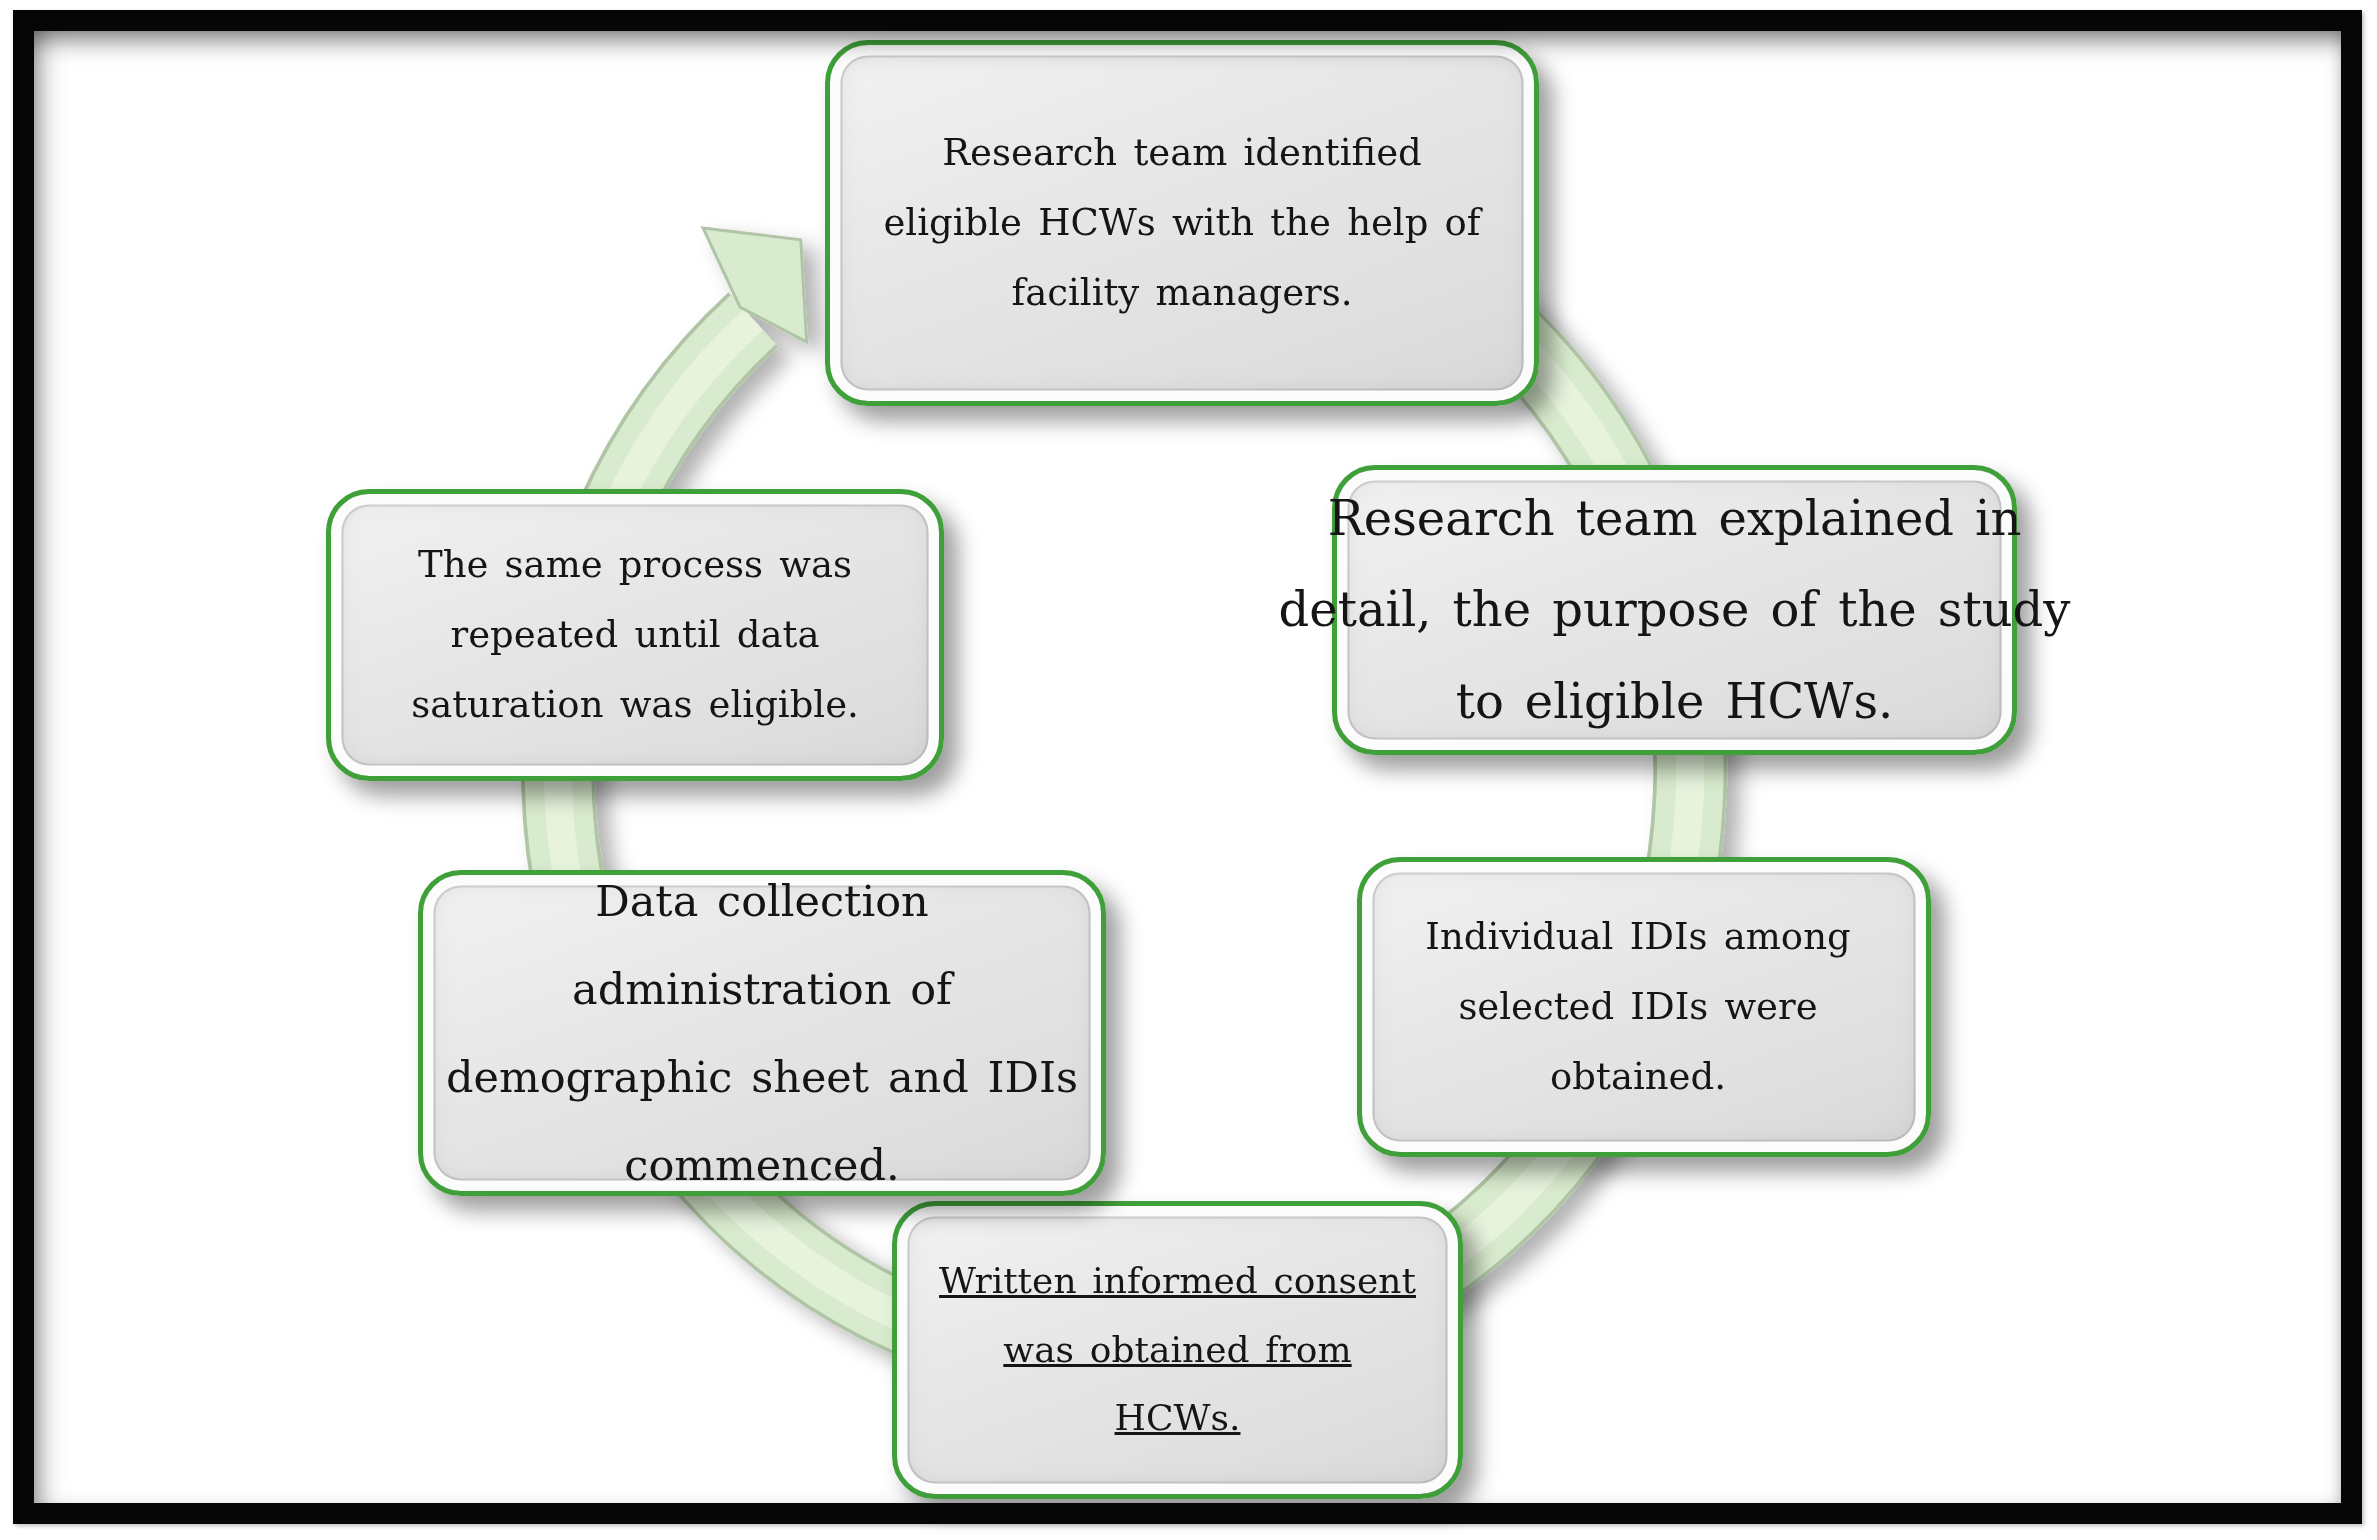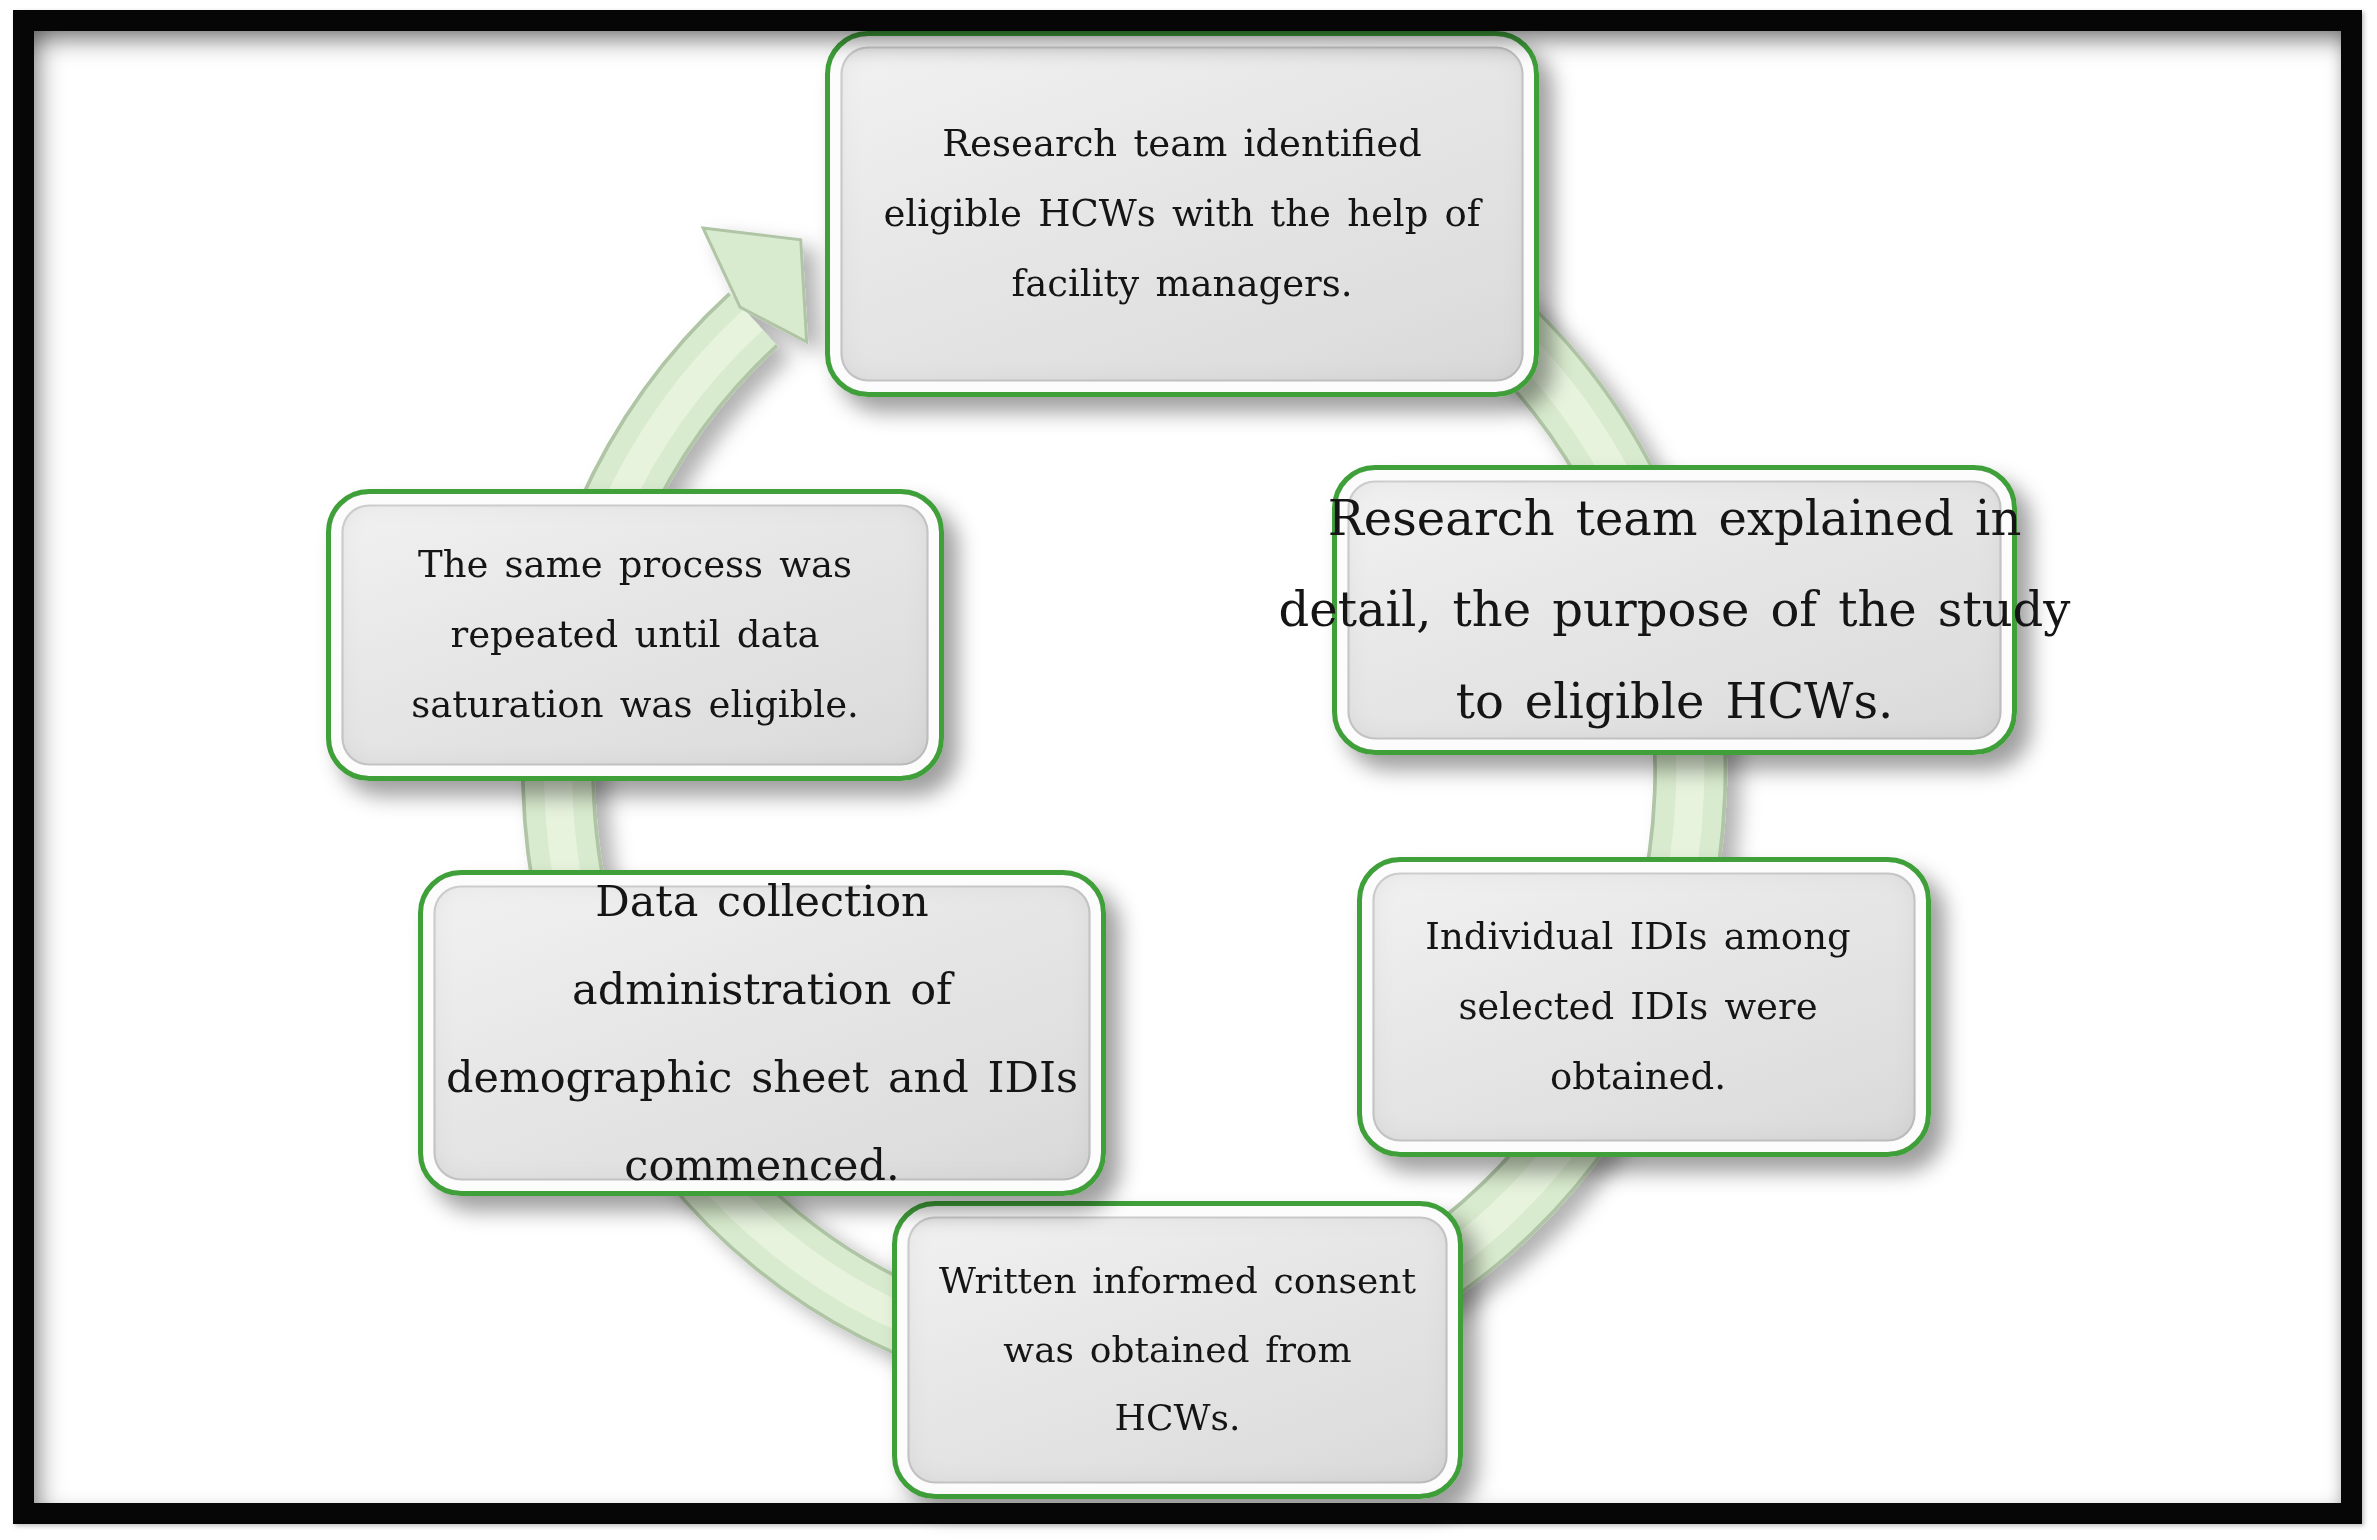--- a/index.html
+++ b/index.html
@@ -52,24 +52,24 @@
     justify-content: center;
     text-align: center;
     color: #151515;
     font-size: 37px;
     line-height: 1.9;
     word-spacing: 0.12em;
     padding: 7.4px 34px;
     box-sizing: border-box;
   }
   .box .line { white-space: nowrap; }
-  .box-top         { left: 825px; top: 31px;   width: 714px; height: 366px; }
+  .box-top         { left: 825px; top: 40px;   width: 714px; height: 366px; }
   .box-right-upper { left: 1332px; top: 465px;  width: 685px; height: 290px; font-size: 48px; }
   .box-right-lower { left: 1357px; top: 857px; width: 574px; height: 300px; padding-left: 22px; }
-  .box-bottom      { left: 892px; top: 1201px; width: 571px; height: 298px; font-size: 36px; }
+  .box-bottom      { left: 892px; top: 1201px; width: 571px; height: 298px; font-size: 36px; text-decoration: underline; }
   .box-left-lower  { left: 418px;  top: 870px; width: 688px; height: 326px; font-size: 43px; line-height: 2.05; }
   .box-left-upper  { left: 326px;  top: 489px;  width: 618px; height: 292px; }
 </style>
 </head>
 <body>
 
 <div id="canvas">
 
   <svg class="arrow-svg" viewBox="0 0 3212 2081" aria-hidden="true">
     <defs>

